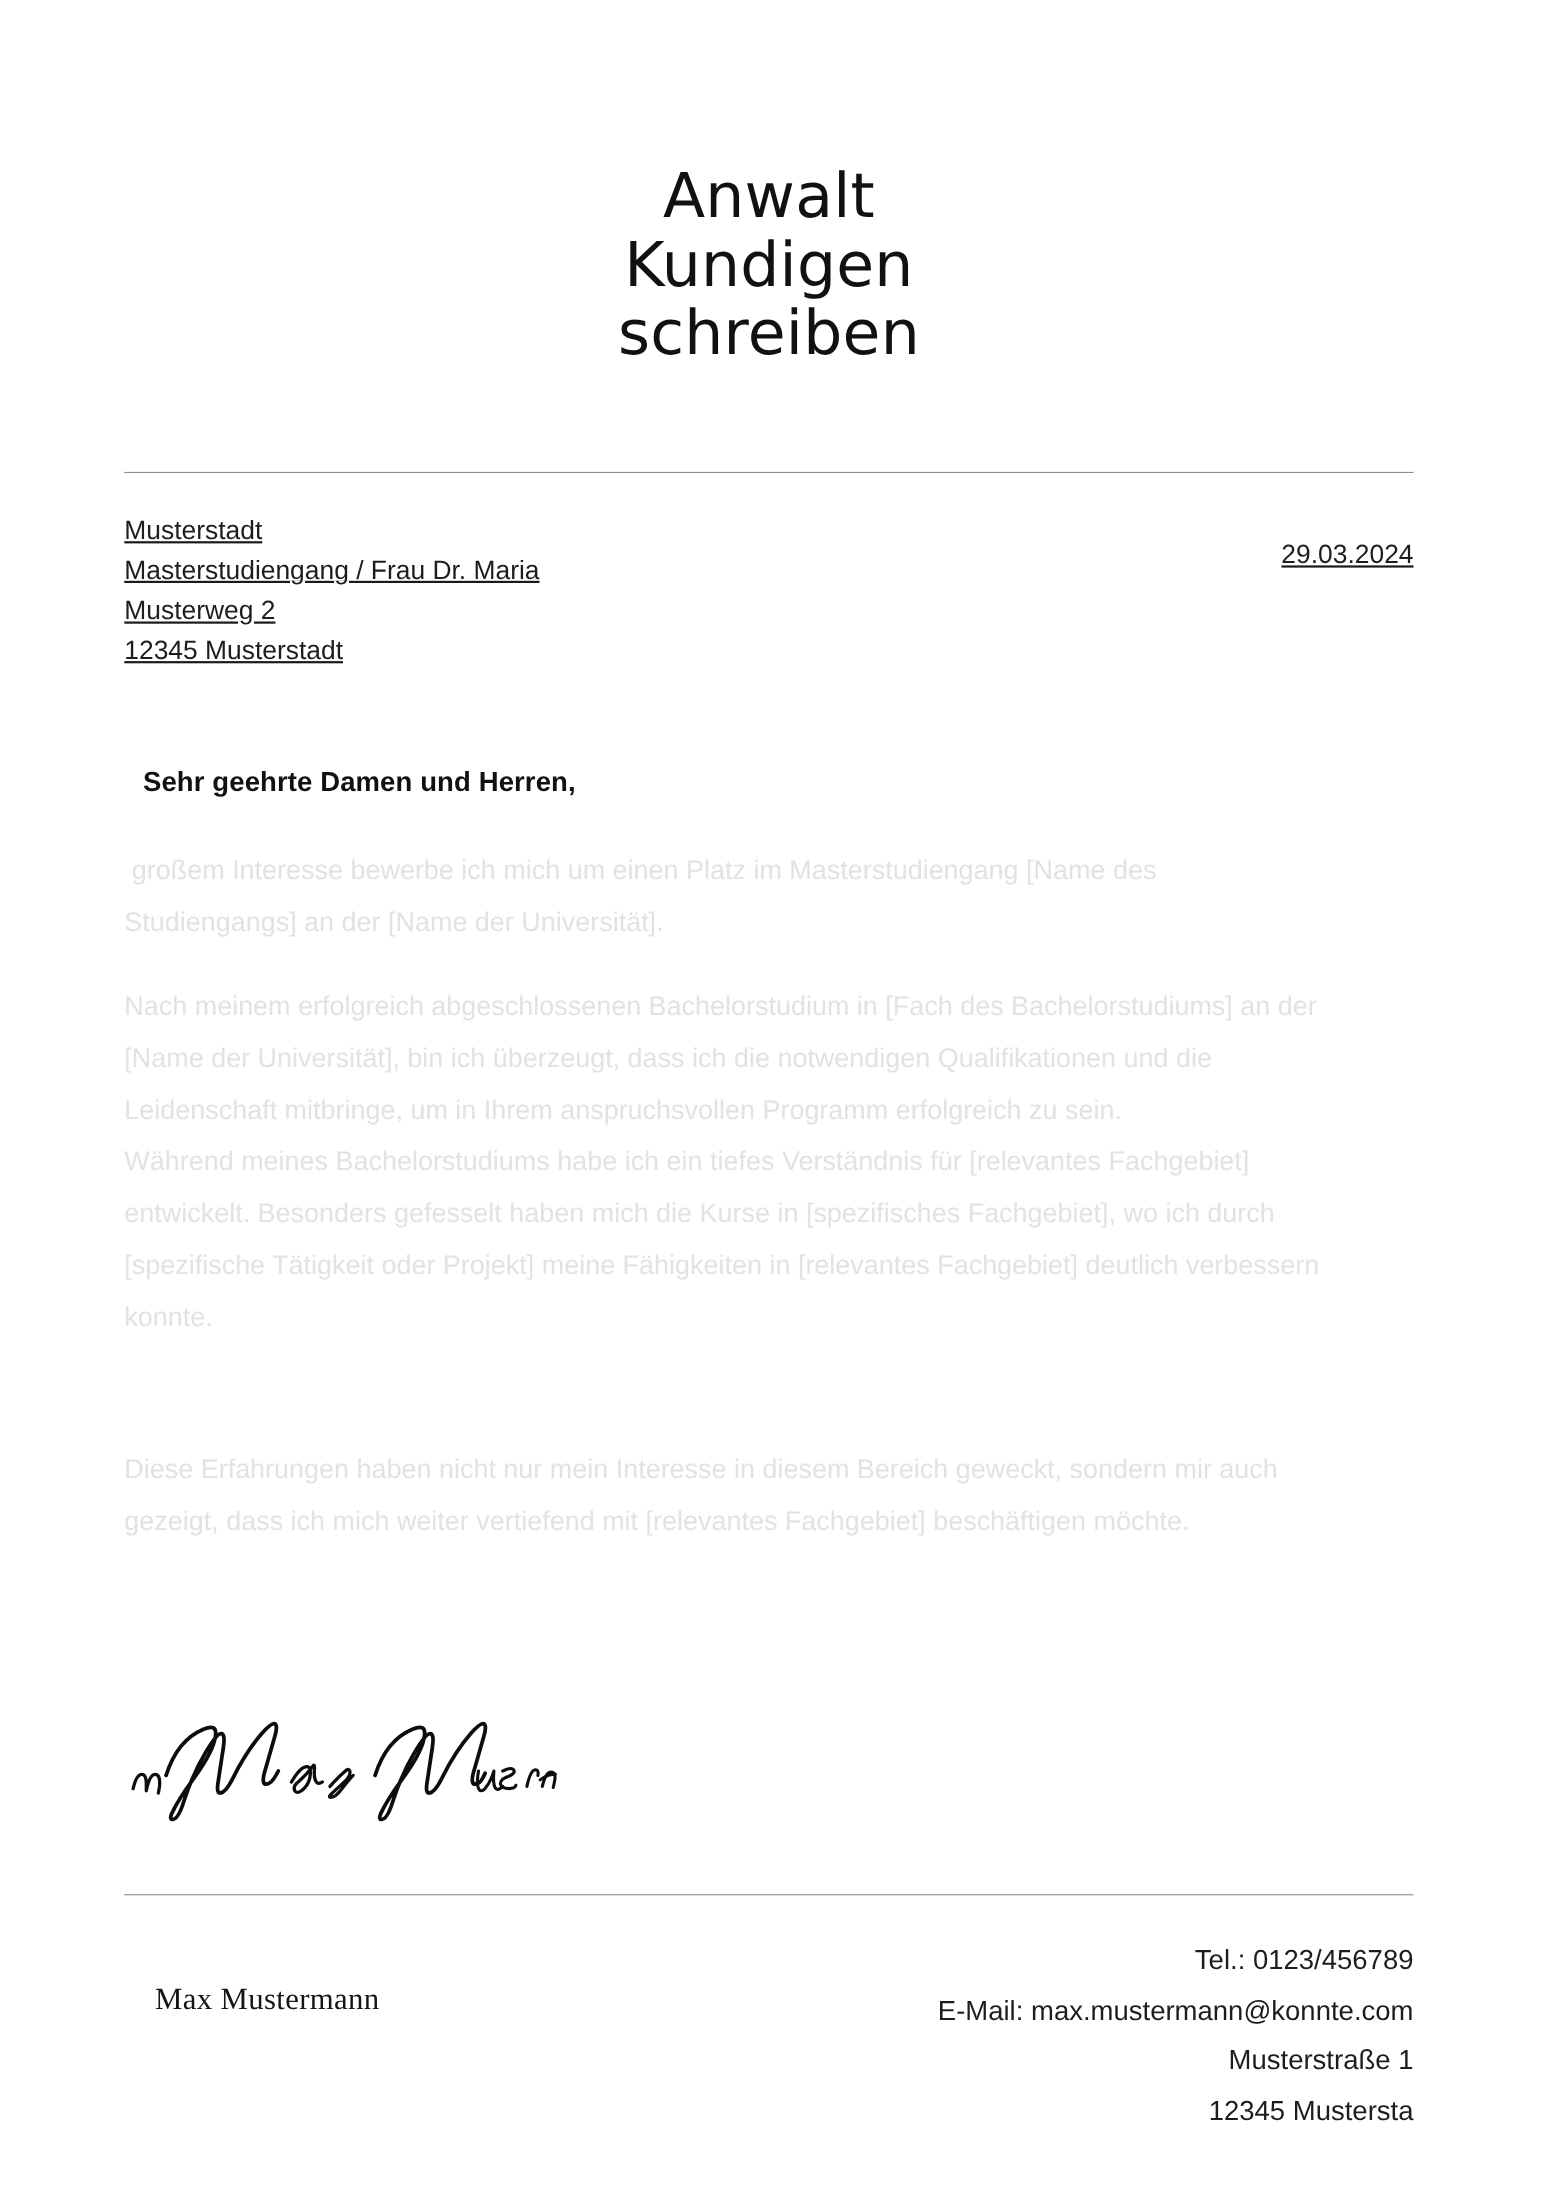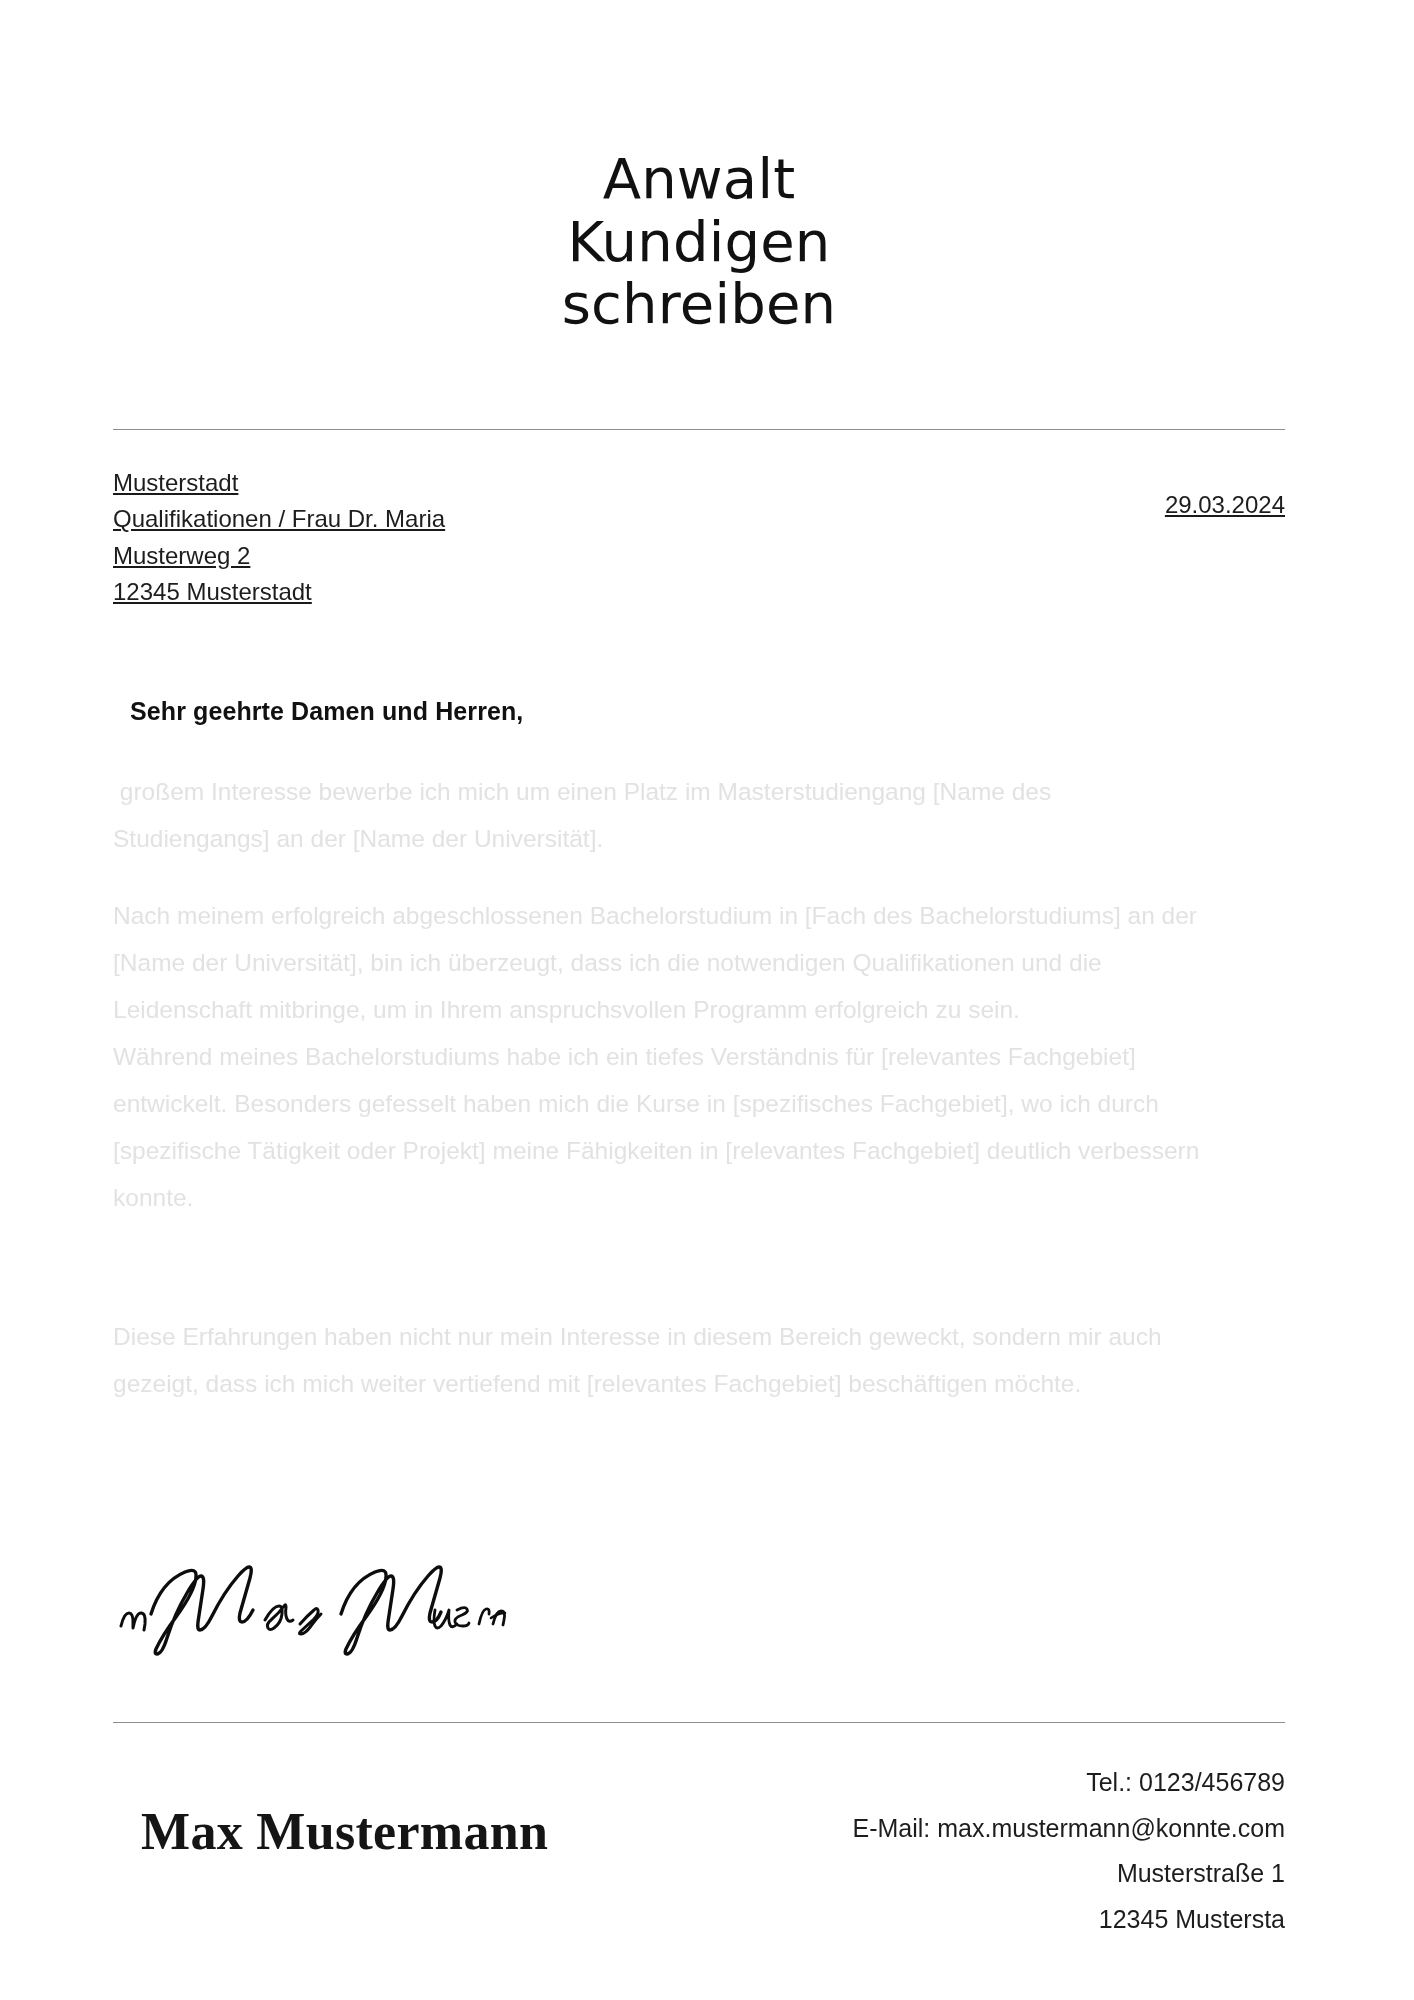--- a/index.html
+++ b/index.html
@@ -132,22 +132,22 @@
     position: absolute;
     top: 1760px;
     left: 113px;
     width: 1172px;
     display: flex;
     justify-content: space-between;
     align-items: flex-start;
   }
   .footer-name {
     font-family: "Liberation Serif", serif;
-    font-size: 52px;
-    font-weight: 700;
+    font-size: 28px;
+    font-weight: 400;
     color: #151515;
     padding-left: 28px;
     padding-top: 42px;
     letter-spacing: 0.3px;
     white-space: pre;
   }
   .footer-contact {
     text-align: right;
     font-size: 25px;
     line-height: 1.82;
@@ -166,21 +166,21 @@
     <h1 class="letter-title">Anwalt
 Kundigen
 schreiben</h1>
   </div>
 
   <div class="rule rule-top"></div>
 
   <div class="meta-row">
     <div class="recipient-block">
       <div class="recipient-line">Musterstadt</div>
-      <div class="recipient-line">Qualifikationen / Frau Dr. Maria</div>
+      <div class="recipient-line">Masterstudiengang / Frau Dr. Maria</div>
       <div class="recipient-line">Musterweg 2</div>
       <div class="recipient-line">12345 Musterstadt</div>
     </div>
     <div class="letter-date">29.03.2024</div>
   </div>
 
   <div class="body-area">
     <div class="salutation">Sehr geehrte Damen und Herren,</div>
 
     <p class="body-paragraph"> großem Interesse bewerbe ich mich um einen Platz im Masterstudiengang [Name des Studiengangs] an der [Name der Universität].</p>

